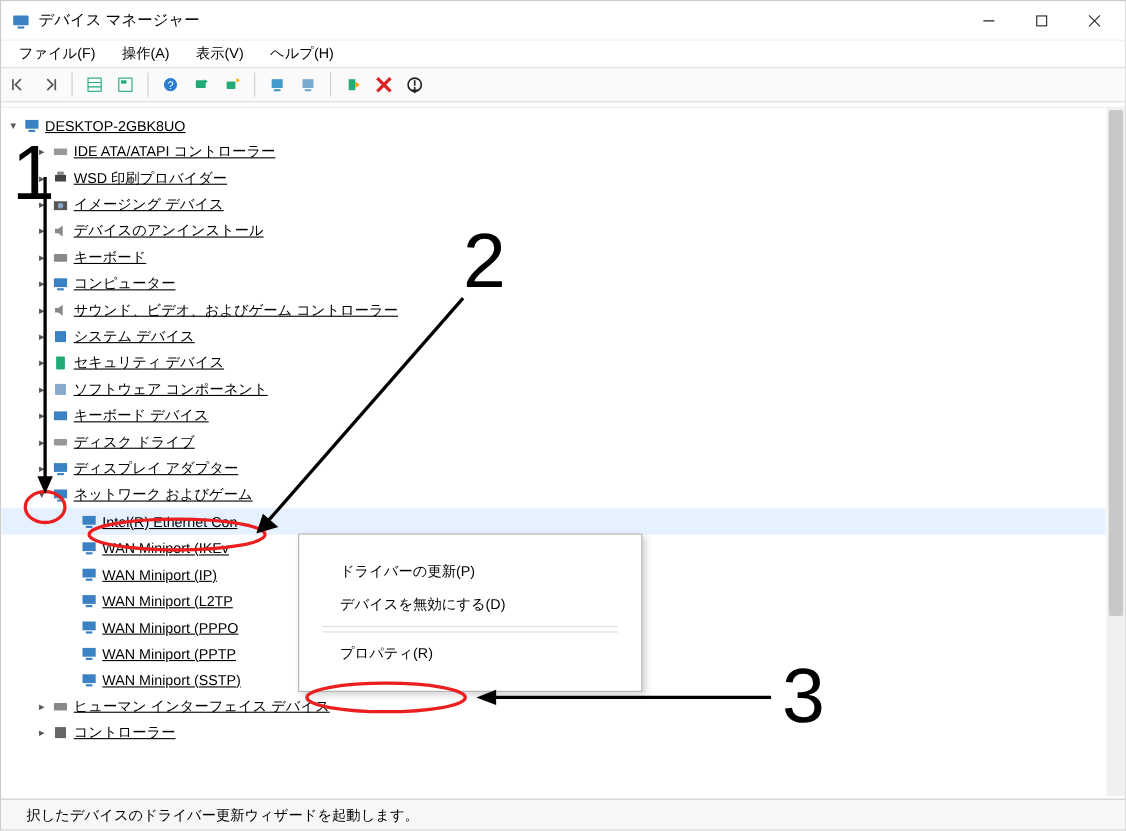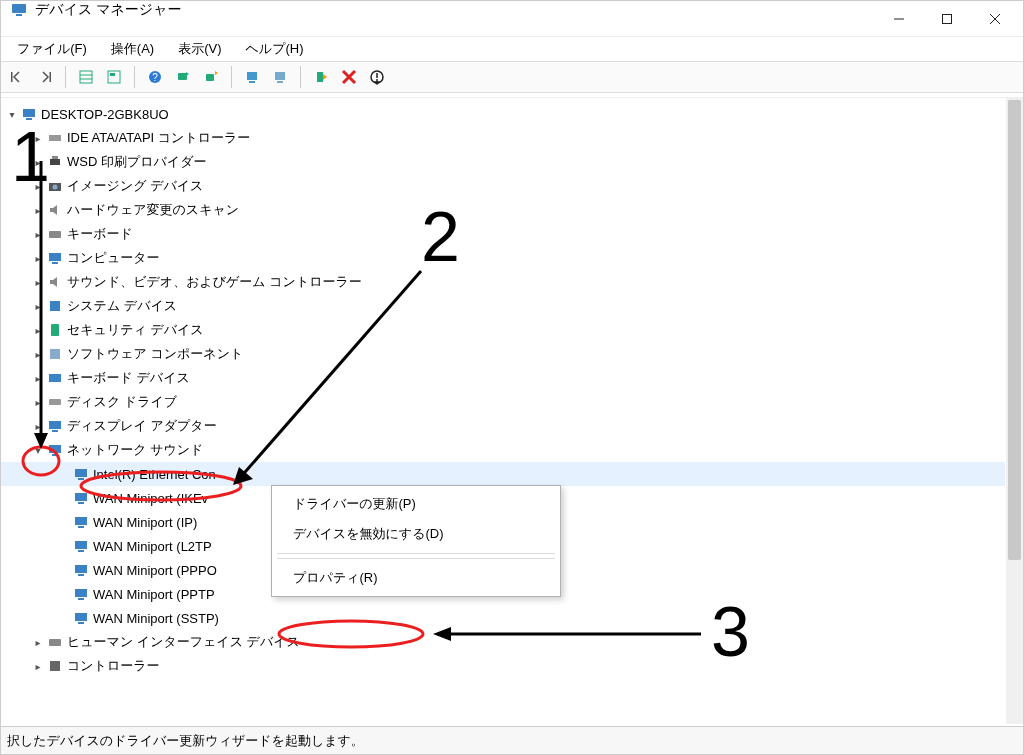--- a/index.html
+++ b/index.html
@@ -10,21 +10,21 @@
     background: #fff;
     width: 1024px;
     height: 755px;
     position: relative;
     overflow: hidden;
     border: 1px solid #ccc;
   }
   .title-bar {
     height: 36px;
     display: flex;
-    align-items: flex-start;
+    align-items: center;
     padding: 0 4px 0 10px;
     border-bottom: 1px solid #eee;
   }
   .title-bar .ticon { width:16px; height:16px; margin-right:8px; }
   .title-text { flex:1; font-size:14px; }
   .win-controls { display:flex; }
   .win-btn { width:48px; height:36px; display:flex; align-items:center; justify-content:center; }
   .win-btn svg { stroke:#222; stroke-width:1; fill:none; }
   .menu-bar {
     height: 24px;
@@ -59,42 +59,42 @@
     background:#f0f0f0;
   }
   .scroll-thumb {
     position:absolute; left:2px; right:2px; top:2px; height:460px;
     background:#c8c8c8; border-radius:2px;
   }
   .tree { position:absolute; left:0; top:4px; right:18px; }
   .row { display:flex; align-items:center; height:24px; }
   .row .expander { width:14px; text-align:center; color:#555; font-size:10px; user-select:none;}
   .row .icon { width:20px; display:flex; justify-content:center; align-items:center;}
-  .row .label { padding-left:2px; white-space:nowrap;}
+  .row .label { padding-left:2px; white-space:nowrap;text-decoration:underline;}
   .lvl0 { padding-left: 4px; }
   .lvl1 { padding-left: 30px; }
   .lvl2 { padding-left: 70px; }
   .selected { background:#e6f1ff; }
   .ctx-menu {
     position:absolute;
     left: 270px; top: 484px;
-    width: 290px;
+    width: 313px;
     background:#fff;
     border:1px solid #b0b0b0;
     box-shadow:3px 3px 6px rgba(0,0,0,0.18);
-    padding:3px;
+    padding:19px;
     z-index:50;
   }
   .ctx-item { padding:6px 18px; font-size:13px; }
   .ctx-sep { height:1px; background:#ddd; margin:4px 2px; }
   .status-bar {
     position:absolute; left:0; right:0; bottom:0; height:28px;
     border-top:1px solid #ccc;
     display:flex; align-items:center;
-    padding: 0 6px;
+    padding: 0 23px;
     background:#f7f7f7;
     font-size:13px;
   }
   .anno { position:absolute; pointer-events:none; z-index:80; }
   .anno-text { font-family:"Comic Sans MS","Segoe Script",sans-serif; color:#eb1f1f; font-weight:400; }
   .anno-stroke { stroke:#000; stroke-width:3; fill:none; }
   .anno-red { stroke:#eb1f1f; stroke-width:3; fill:none; }
 </style>
 </head>
 <body>
@@ -255,21 +255,21 @@
         </span>
         <span class="label">イメージング デバイス</span>
       </div>
     <div class="row lvl1">
         <span class="expander">▸</span>
         <span class="icon">
           <svg class="svg16" viewBox="0 0 16 16">
             <path d="M3 6h3l4-3v10l-4-3H3z" fill="#888"></path>
           </svg>
         </span>
-        <span class="label">ハードウェア変更のスキャン</span>
+        <span class="label">デバイスのアンインストール</span>
       </div>
     <div class="row lvl1">
         <span class="expander">▸</span>
         <span class="icon">
           <svg class="svg16" viewBox="0 0 16 16">
             <rect x="2" y="5" width="12" height="7" rx="1" fill="#888"></rect>
           </svg>
         </span>
         <span class="label">キーボード</span>
       </div>
@@ -348,21 +348,21 @@
         <span class="label">ディスプレイ アダプター</span>
       </div>
     <div class="row lvl1">
         <span class="expander">▾</span>
         <span class="icon">
           <svg class="svg16" viewBox="0 0 16 16">
             <rect x="2" y="3" width="12" height="8" fill="#3b82c4"></rect>
             <rect x="5" y="12" width="6" height="2" fill="#3b82c4"></rect>
           </svg>
         </span>
-        <span class="label">ネットワーク サウンド</span>
+        <span class="label">ネットワーク およびゲーム</span>
       </div>
 
     <div class="row lvl2 selected">
         <span class="icon">
           <svg class="svg16" viewBox="0 0 16 16">
             <rect x="2" y="3" width="12" height="8" fill="#3b82c4"></rect>
             <rect x="5" y="12" width="6" height="2" fill="#3b82c4"></rect>
           </svg>
         </span>
         <span class="label">Intel(R) Ethernet Con</span>

